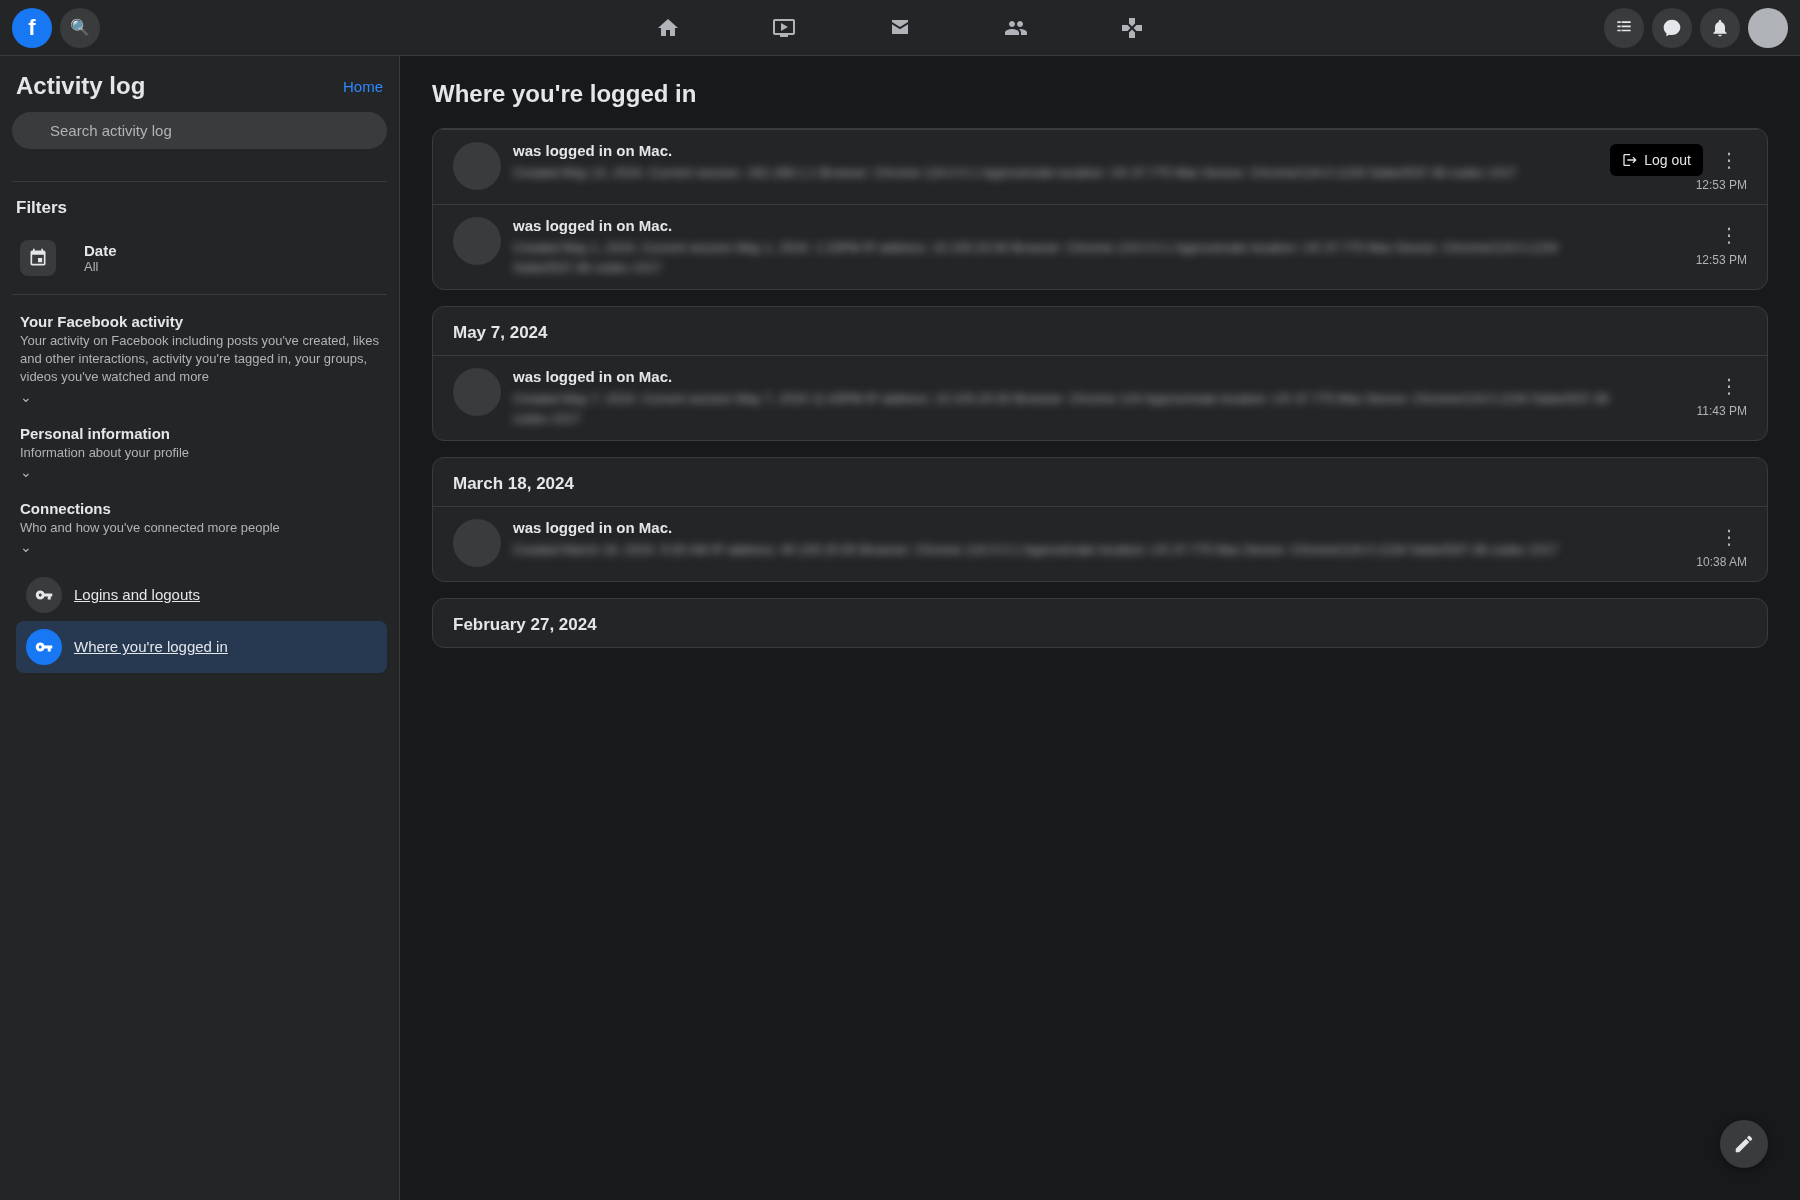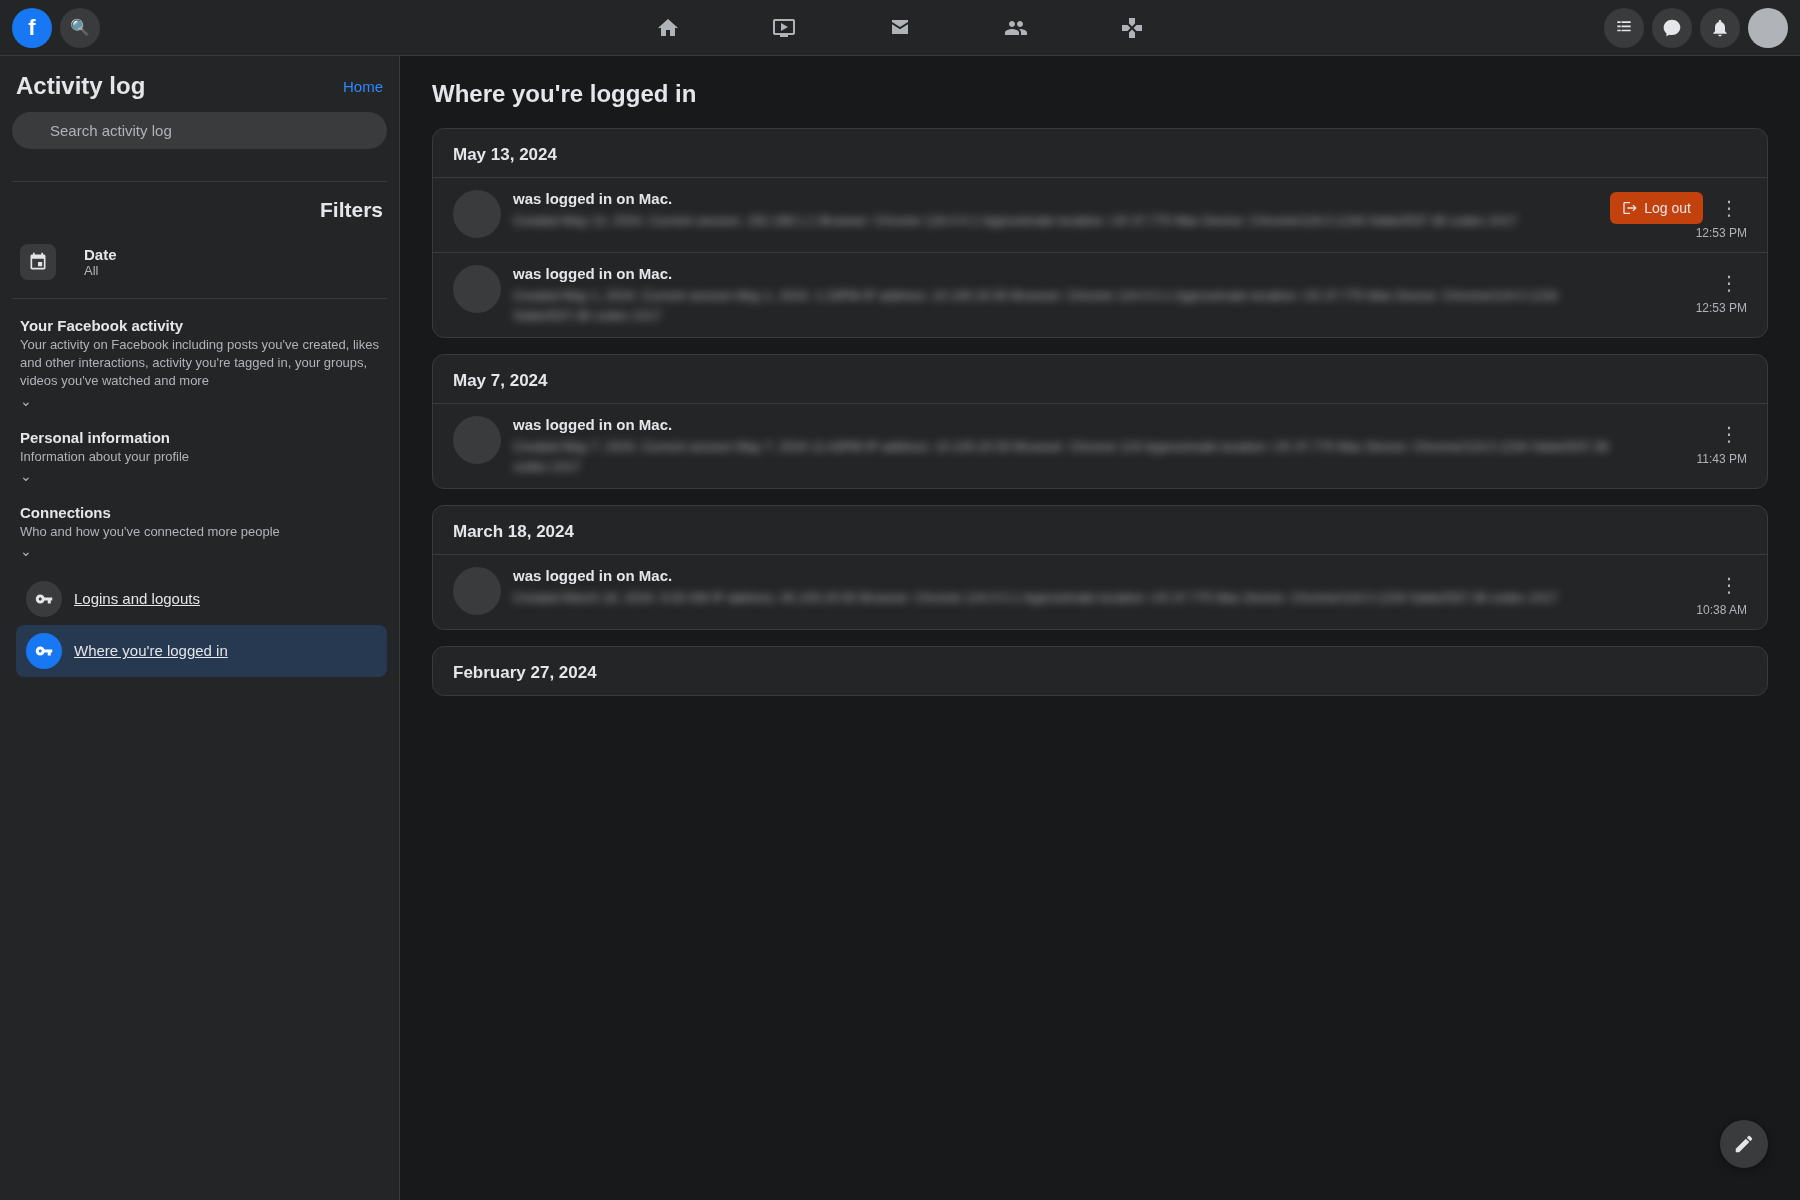--- a/index.html
+++ b/index.html
@@ -162,26 +162,25 @@
     }
     .search-bar-wrap input::placeholder { color: #b0b3b8; }
 
     .divider {
       border: none;
       border-top: 1px solid #3a3b3c;
       margin: 8px 0;
     }
 
     .filters-label {
-      font-size: 21px;
+      font-size: 17px;
       font-weight: 700;
       color: #e4e6ea;
       padding: 8px 4px;
       margin-bottom: 4px;
-      text-align: right;
     }
 
     .filter-item {
       display: flex;
       align-items: center;
       gap: 28px;
       padding: 10px 8px;
       border-radius: 8px;
       cursor: pointer;
     }
@@ -333,21 +332,21 @@
     .log-actions {
       display: flex;
       align-items: center;
       gap: 8px;
       margin-left: 12px;
     }
     .log-out-btn {
       display: flex;
       align-items: center;
       gap: 6px;
-      background: #c2410c;
+      background: #000000;
       border: none;
       border-radius: 6px;
       padding: 8px 12px;
       color: #e4e6ea;
       font-size: 14px;
       font-weight: 500;
       cursor: pointer;
     }
     .log-more-btn {
       width: 36px; height: 36px;
@@ -530,21 +529,20 @@
 
     </div>
 
   </aside>
 
   <main class="main-content">
     <h2 class="page-heading">Where you're logged in</h2>
 
     <div id="date-groups-container">
         <div class="date-group">
-          <div class="date-label">May 13, 2024</div>
           <div class="log-entry">
             <div class="log-avatar"></div>
             <div class="log-body">
               <div class="log-title">was logged in on Mac.</div>
               <div class="log-details">Created May 13, 2024. Current session. 192.168.1.1 Browser: Chrome 124.0.0.1 Approximate location: US 37.775 Mac Device: Chrome/124.0.1234 Safari/537.36 codes 1017</div>
             </div>
             <div class="log-entry-right">
               <div class="log-actions">
                 <button class="log-out-btn"><svg width="16" height="16" viewBox="0 0 24 24" fill="#e4e6ea">
                     <path d="M17 7l-1.41 1.41L18.17 11H8v2h10.17l-2.58 2.58L17 17l5-5zM4 5h8V3H4c-1.1 0-2 .9-2 2v14c0 1.1.9 2 2 2h8v-2H4V5z"></path>

